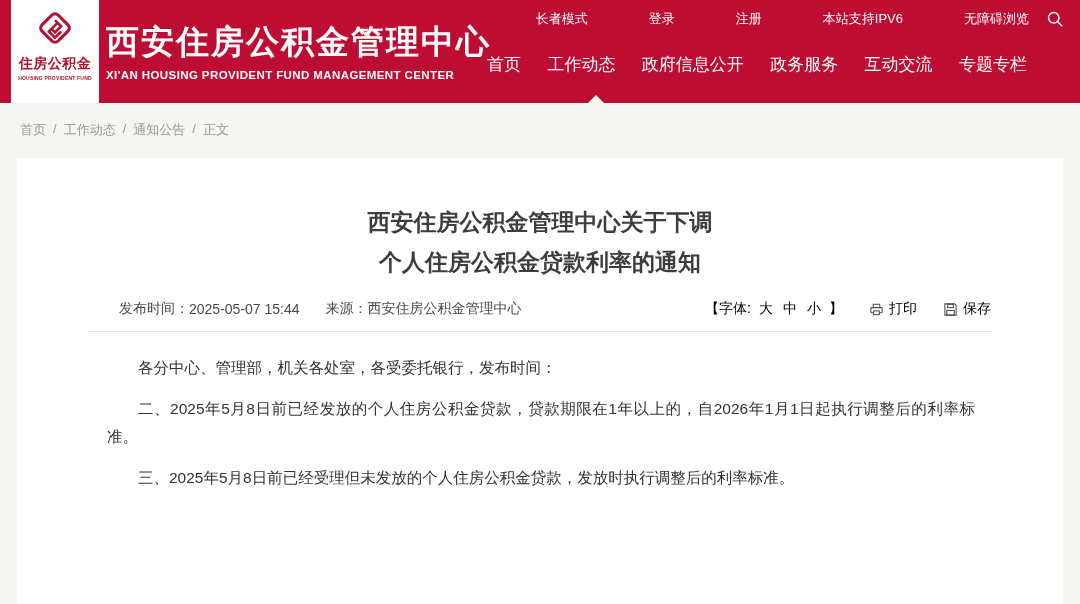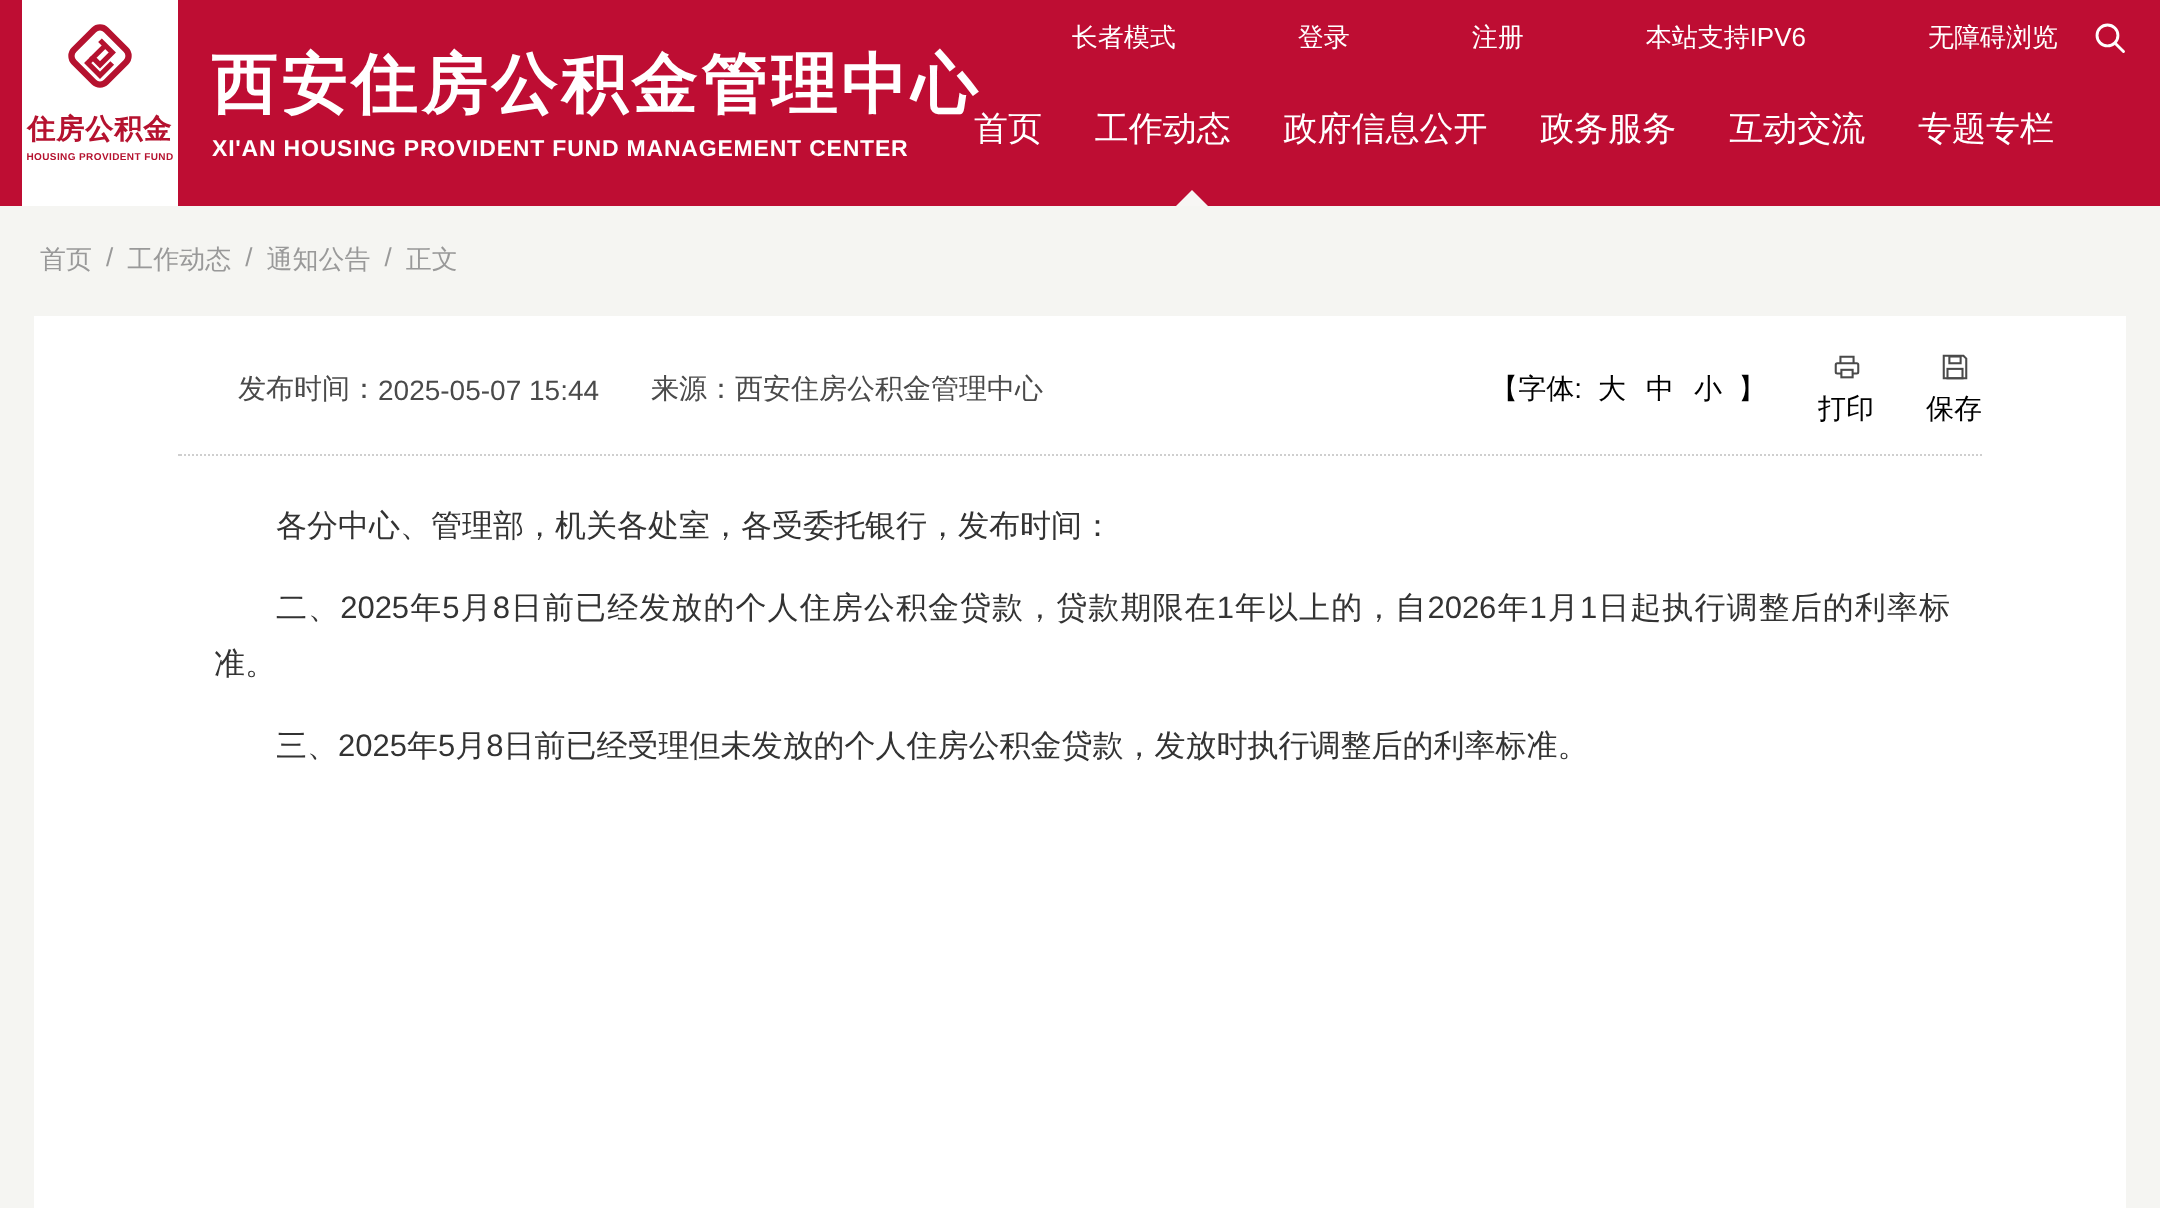--- a/index.html
+++ b/index.html
@@ -2,21 +2,21 @@
 <html><head>
 <meta charset="utf-8">
 <style>
   * { margin:0; padding:0; box-sizing:border-box; }
   html,body { width:1080px; height:604px; }
   body { font-family:"Liberation Sans","DejaVu Sans",sans-serif; }
   .page { position:relative; width:1080px; height:604px; background:#F5F5F2; overflow:hidden; }
 
   
   .site-header { position:absolute; top:0; left:0; right:0; height:103px; background:#BE0D33; }
-  .logo-box { position:absolute; left:11px; top:0; width:78px; height:103px; background:#fff;
+  .logo-box { position:absolute; left:11px; top:0; width:88px; height:103px; background:#fff;
               display:flex; flex-direction:column; align-items:center; padding-top:7px; }
   .logo-cn { font-size:14px; font-weight:bold; color:#B5122F; letter-spacing:0.5px; margin-top:2px; white-space:nowrap; }
   .logo-en { font-size:5px; font-weight:bold; color:#B5122F; letter-spacing:0.2px; margin-top:2px; white-space:nowrap; }
   .site-title-block { position:absolute; left:106px; top:20px; color:#fff; }
   .site-title { font-size:33px; font-weight:bold; letter-spacing:2px; white-space:nowrap; }
   .site-subtitle { font-size:11.5px; font-weight:bold; letter-spacing:0.4px; margin-top:4px; white-space:nowrap; }
 
   .topbar { position:absolute; top:10px; right:16px; display:flex; align-items:center; gap:17px;
             color:#fff; font-size:13px; }
   .topbar a { color:#ffffff; text-decoration:none; cursor:pointer; white-space:nowrap;margin-left:44px; }
@@ -39,21 +39,21 @@
   .content-card { position:absolute; left:17px; right:17px; top:158px; bottom:-40px; background:#fff; }
   .article-title { margin-top:44px; text-align:center; font-size:23px; font-weight:600;
                    color:#3d3d3d; line-height:40px; }
   .meta-row { margin:18px 72px 0 72px; padding:0 0 13px 30px; border-bottom:1px dotted #cfcfcf;
               display:flex; justify-content:space-between; align-items:center;
               font-size:14px; color:#4a4a4a; }
   .meta-left { display:flex; align-items:center; }
   .meta-left .gap { display:inline-block; width:26px; }
   .meta-right { display:flex; align-items:center; gap:6px; color:#000000; }
   .font-size-opt { cursor:pointer; margin:0 2px; }
-  .tool-btn { display:flex; align-items:center; gap:5px; cursor:pointer; margin-left:20px; white-space:nowrap;flex-direction:column; }
+  .tool-btn { display:flex; align-items:center; gap:5px; cursor:pointer; margin-left:20px; white-space:nowrap; }
   .tool-btn svg { display:block; }
 
   .article-body { margin:22px 88px 0 90px; font-size:15.5px; color:#333;
                   line-height:28px; text-align:justify; }
   .article-body p { text-indent:2em; margin-bottom:13px; }
 </style>
 </head>
 <body>
 
 <div class="page">
@@ -108,20 +108,24 @@
     <span class="sep">/</span>
     <a>工作动态</a>
     <span class="sep">/</span>
     <a>通知公告</a>
     <span class="sep">/</span>
     <span>正文</span>
   </nav>
 
   <main class="content-card">
 
+    <h1 class="article-title">
+      <div>西安住房公积金管理中心关于下调</div>
+      <div>个人住房公积金贷款利率的通知</div>
+    </h1>
 
     <div class="meta-row">
       <div class="meta-left">
         <span>发布时间：</span>
         <span>2025-05-07 15:44</span>
         <span class="gap"></span>
         <span>来源：</span>
         <span>西安住房公积金管理中心</span>
       </div>
       <div class="meta-right">

